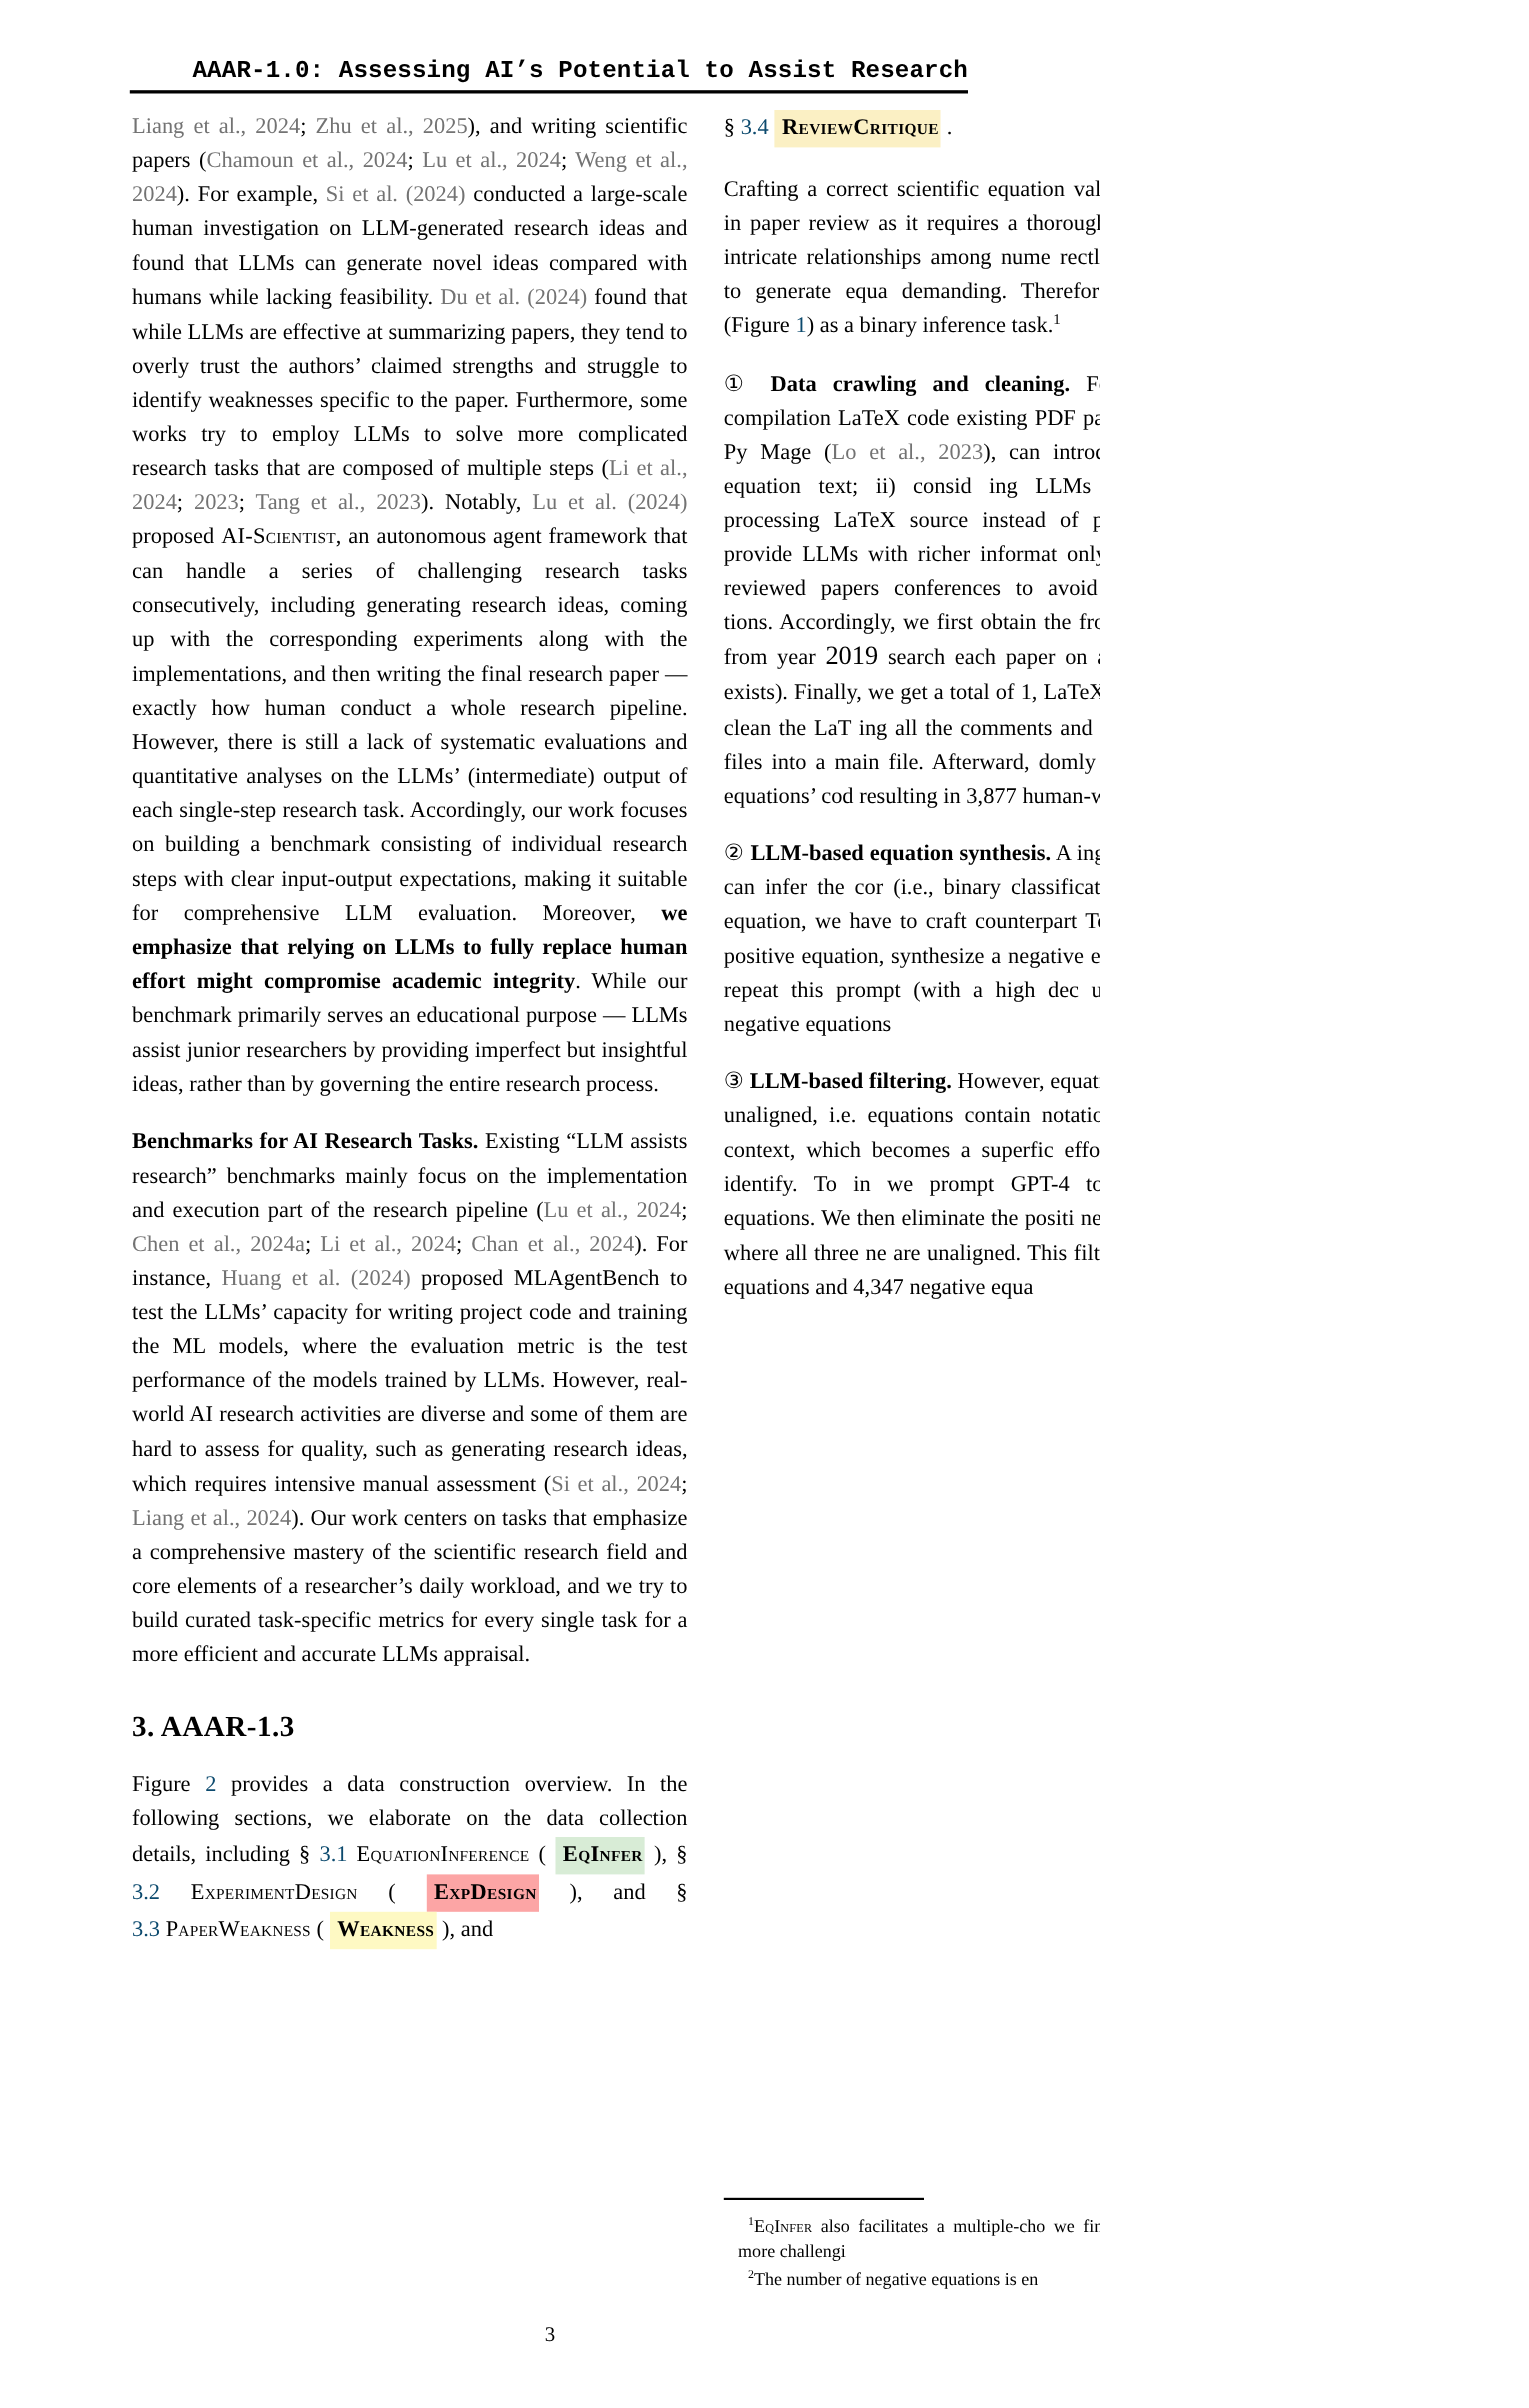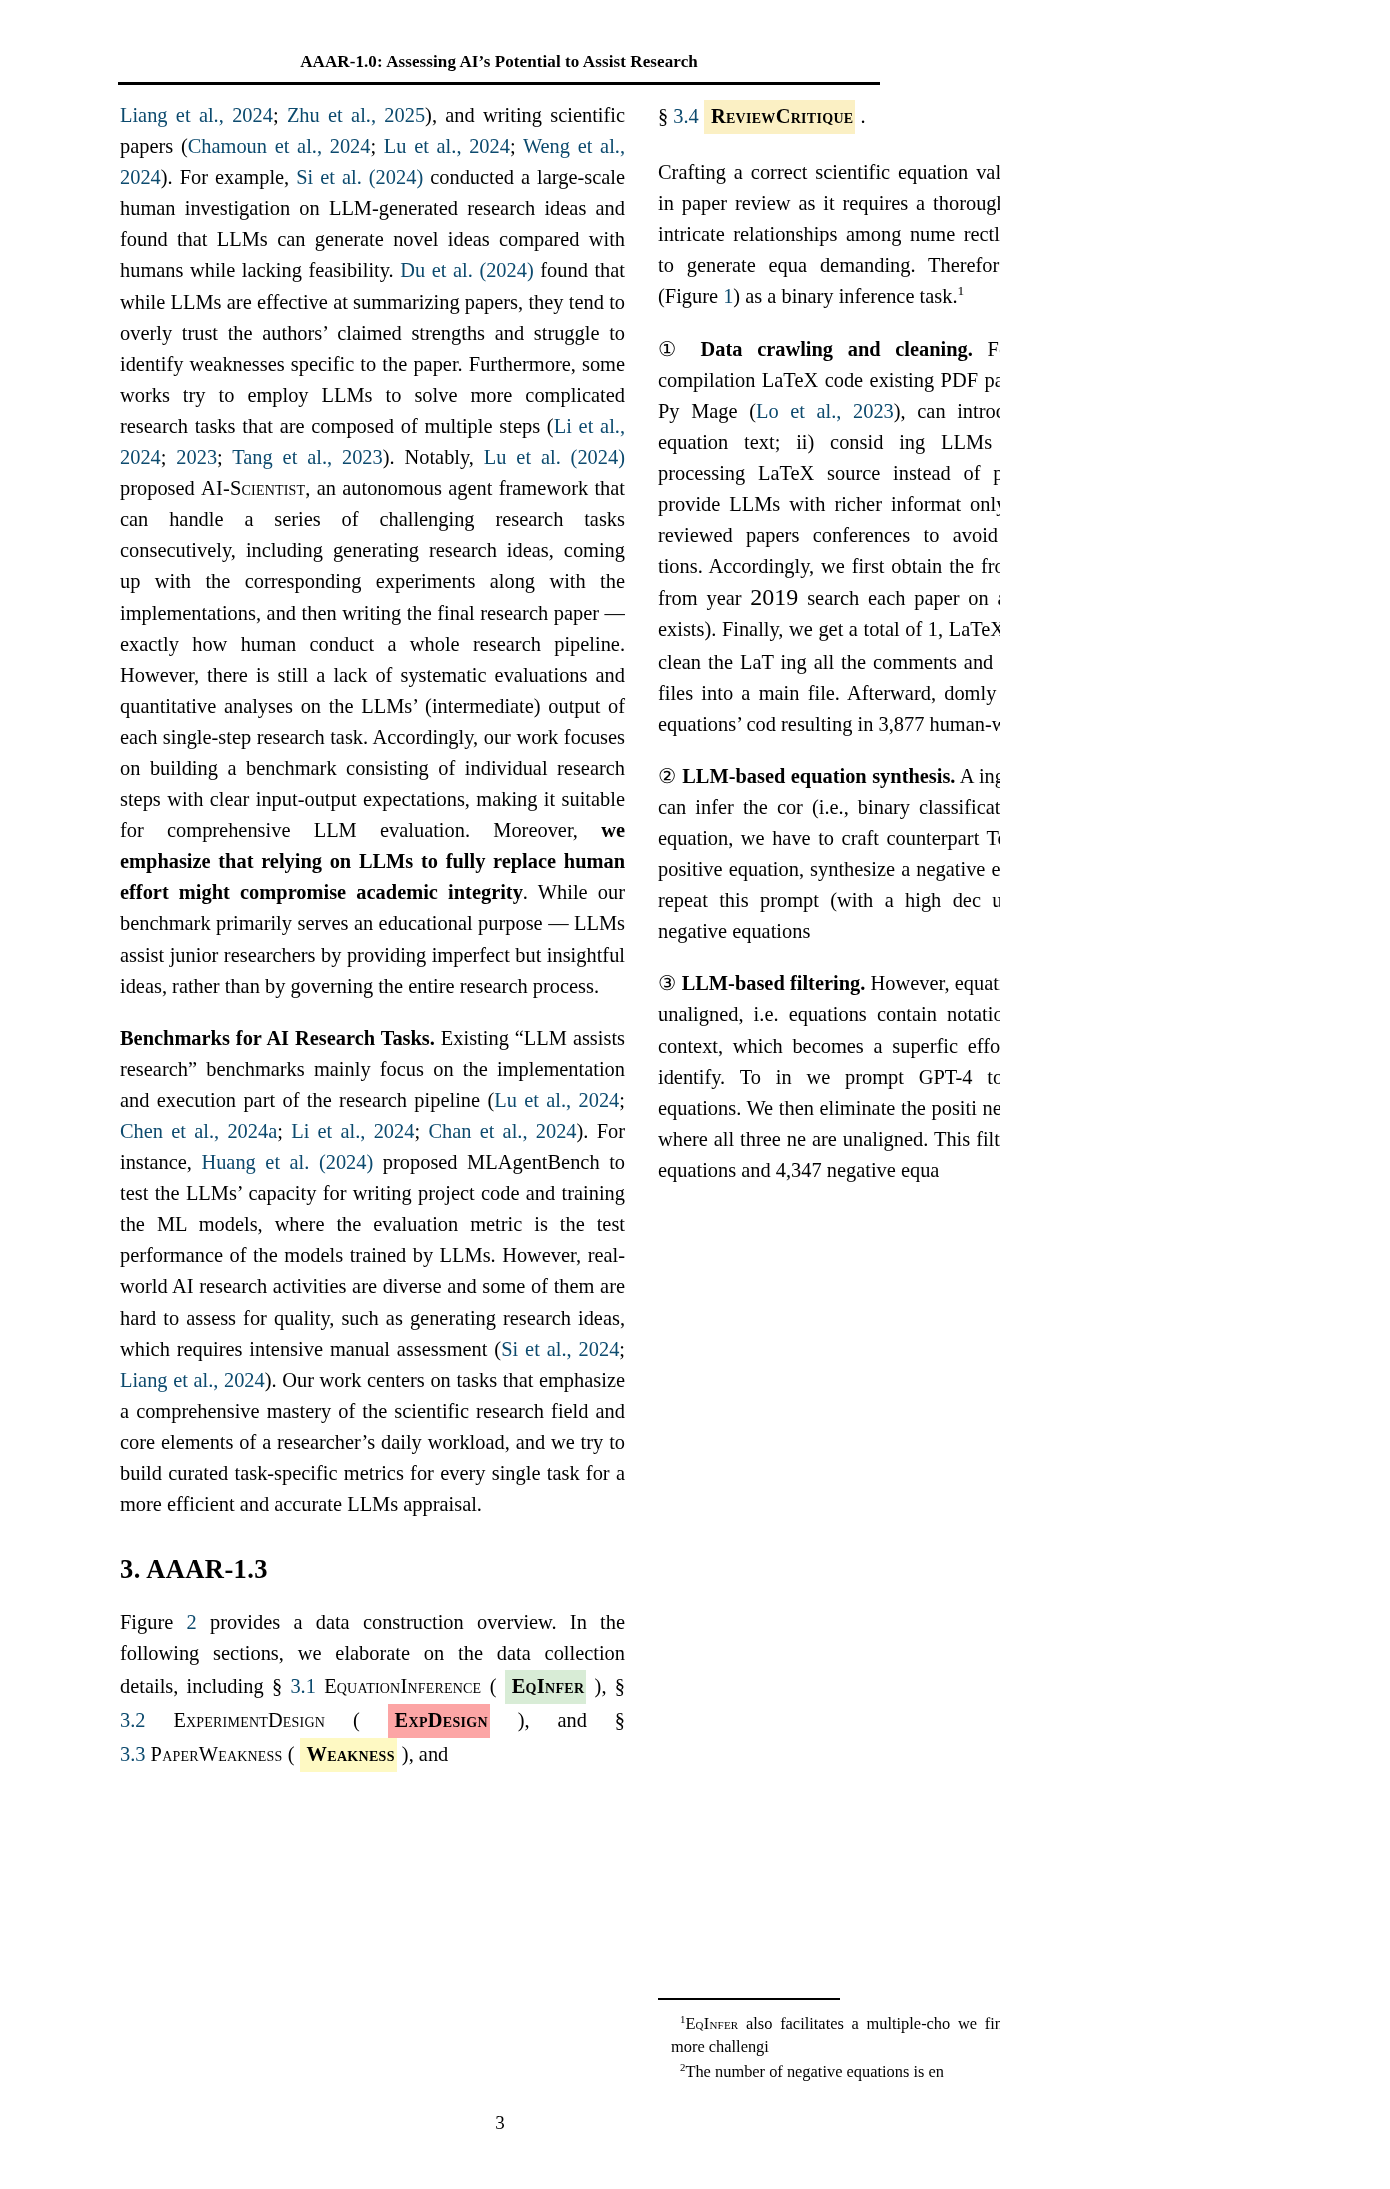--- a/index.html
+++ b/index.html
@@ -9,42 +9,42 @@
     font-family:"Liberation Serif","DejaVu Serif",serif;
     color:#000000;
     overflow:hidden;
     position:relative;
   }
   .page{position:absolute;left:0;top:0;width:1390px;height:2189px;}
 
   
   .runhead{
     position:absolute;left:118px;top:52px;width:762px;
-    text-align:center;
-    font-weight:bold;font-size:17px;letter-spacing:.1px;
+    text-align:right;
+    font-weight:bold;font-size:22px;letter-spacing:.1px;font-family:Liberation Mono, monospace;
   }
   .headrule{
     position:absolute;left:118px;top:82px;width:762px;height:3.2px;
     background:#000;
   }
 
   
   .col{
     position:absolute;top:100px;
     font-size:20.4px;line-height:31.1px;
     text-align:justify;
     -webkit-hyphens:none;hyphens:none;
   }
   .col-left{left:120px;width:505px;}
   .col-right{left:658px;width:505px;}
 
   p{margin:0;text-indent:0;}
   p.gap{margin-top:21px;}
 
-  .cite{color:#0c4a6e;}
+  .cite{color:#737373;}
   .lnk{color:#0c4a6e;}
   .bold{font-weight:bold;}
   .sc{font-variant:small-caps;letter-spacing:.2px;}
   .mono{font-family:Liberation Serif, serif;font-size:24px;}
   sup{font-size:.66em;vertical-align:super;line-height:0;}
 
   
   .tag{
     display:inline-block;
     font-variant:small-caps;font-weight:bold;

